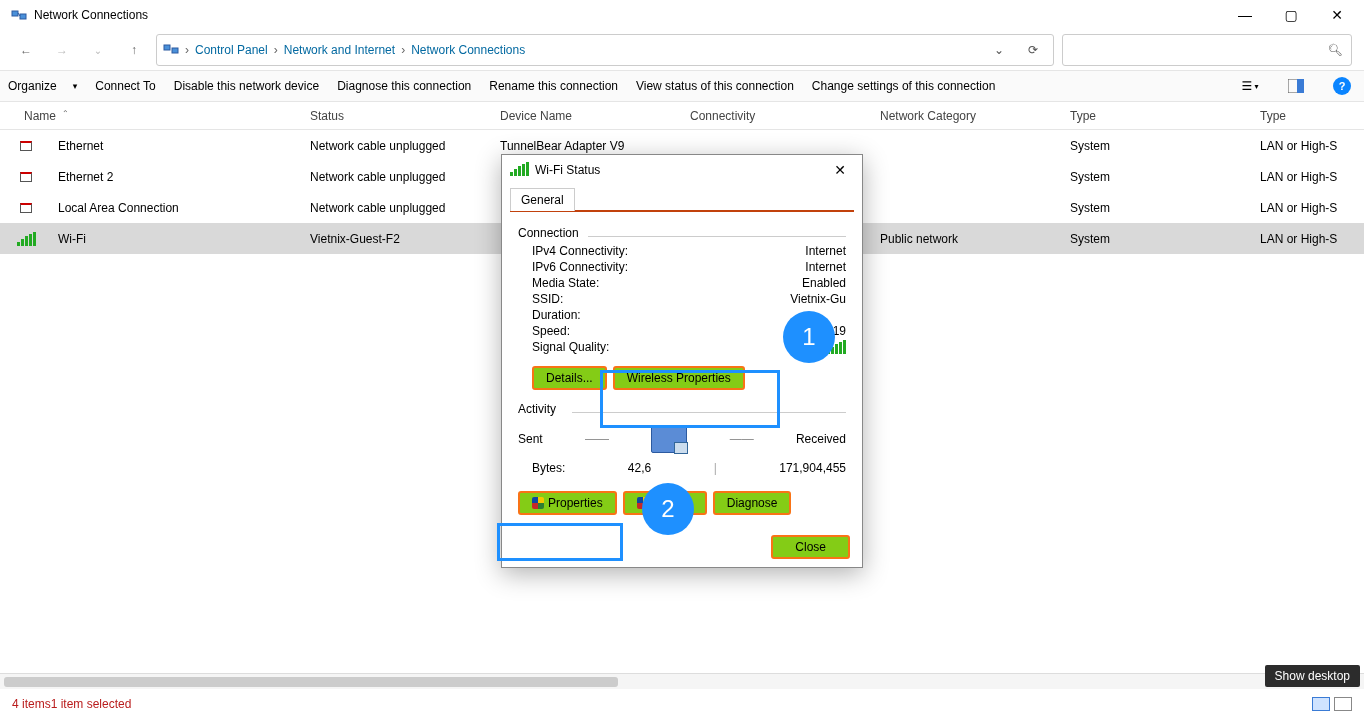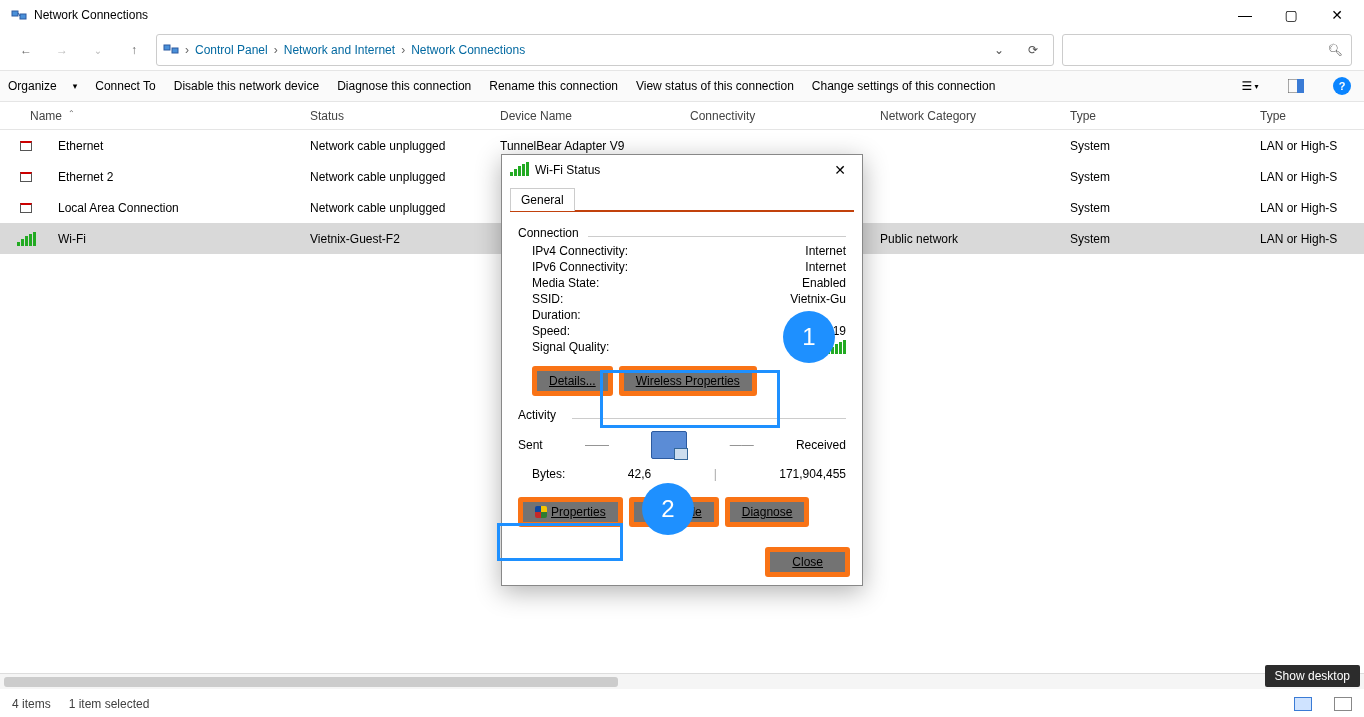--- a/index.html
+++ b/index.html
@@ -25,21 +25,21 @@
 
 
 .toolbar { height: 32px; border-top: 1px solid #e5e5e5; border-bottom: 1px solid #e5e5e5; background: #fafafa; display: flex; align-items: center; padding: 0 8px; gap: 18px; }
 .toolbar .titem { color: #000; display: flex; align-items: center; gap: 16px; }
 .toolbar .tspacer { flex: 1; }
 .toolbar .ticon { width: 28px; height: 28px; display: flex; align-items: center; justify-content: center; }
 .help-icon { width: 18px; height: 18px; border-radius: 50%; background: #0a84ff; color: #fff; display: flex; align-items: center; justify-content: center; font-size: 11px; font-weight: bold; }
 
 
 .cols { height: 28px; border-bottom: 1px solid #e5e5e5; display: flex; align-items: center; }
-.c-name { width: 310px; padding-left: 30px; display:flex; gap:6px;}
+.c-name { width: 310px; padding-left: 24px; display:flex; gap:6px;}
 .c-status { width: 190px; }
 .c-device { width: 190px; }
 .c-conn { width: 190px; }
 .c-cat { width: 190px; }
 .c-owner { width: 190px; }
 .c-type { flex: 1; }
 .cols div { color: #444; }
 .sort-caret { font-size:8px; color:#666;}
 
 
@@ -48,21 +48,21 @@
 .row.selected { background: #d9d9d9; }
 .row .c-name { display: flex; align-items: center; gap: 24px; padding-left: 18px; }
 .nic-icon { width: 16px; height: 16px; display:flex; align-items:center; justify-content:center; }
 .nic-icon .eth { width:12px; height:10px; border:1px solid #555; border-top:2px solid #c00; background:#fff; }
 
 
 .hscrollbar { position:absolute; bottom: 28px; left:0; right:0; height:16px; background:#f5f5f5; border-top:1px solid #ddd; display:flex; align-items:center; }
 .hscrollbar .thumb { height:10px; background:#ccc; border-radius:3px; margin-left:4px; }
 
 
-.statusbar { position:absolute; bottom:0; left:0; right:0; height:26px; display:flex; align-items:center; padding:0 12px; gap:18px; color:#404040; font-size:12px; }
+.statusbar { position:absolute; bottom:0; left:0; right:0; height:26px; display:flex; align-items:center; padding:0 12px; color:#b91c1c; font-size:12px; }
 .statusbar .sbspacer { flex:1; }
 .statusbar .sicon { width:18px; height:14px; border:1px solid #888; margin-left:4px;}
 .statusbar .sicon.active { background:#cfe3ff; border-color:#3a7bd5;}
 
 
 .show-desktop { position:absolute; right:4px; bottom:30px; background:#2c2c2c; color:#fff; padding:4px 10px; font-size:12px; border-radius:2px; }
 
 
 .dialog { position:absolute; left:501px; top:154px; width:362px; background:#fff; border:1px solid #888; box-shadow: 0 6px 24px rgba(0,0,0,0.3); }
 .dlg-title { height:30px; display:flex; align-items:center; padding:0 8px; }
@@ -71,21 +71,21 @@
 .dlg-title .dlg-close { width:28px; text-align:center; font-size:14px; }
 .tabs { display:flex; border-bottom:2px solid #c2410c; margin:2px 8px 0 8px; }
 .tab { padding:4px 10px; border:1px solid #ccc; border-bottom:none; background:#fff; position:relative; top:1px; font-size:12px; }
 .dlg-body { padding:8px 16px 12px 16px; font-size:12px; }
 .group-label { margin:6px 0 4px 0; color:#000; }
 .group-line { height:1px; background:#ccc; position:relative; top:-8px; margin-left:70px; margin-bottom:-2px;}
 .kv { display:flex; justify-content:space-between; padding:1px 0 1px 14px; }
 .kv .k { color:#000;text-align:right; }
 .kv .v { color:#000; }
 .btnrow { display:flex; gap:6px; margin-top:8px; padding-left:14px; }
-.btn { border:5px solid #f97316; background:#737373; padding:3px 12px; border-radius:3px; font-size:12px; display:flex; align-items:center; gap:4px;text-decoration:underline; }
+.btn { border:2px solid #f97316; background:#84cc16; padding:3px 12px; border-radius:3px; font-size:12px; display:flex; align-items:center; gap:4px; }
 .shield { width:12px; height:12px; background: conic-gradient(#f7c600 0 25%, #2e7d32 0 50%, #c62828 0 75%, #0d47a1 0); border-radius:2px;}
 .activity-row { display:flex; align-items:center; justify-content:space-between; gap:12px; margin:6px 0; }
 .comp-icon { width:36px; height:28px; background:#5b8cd6; border:1px solid #2c5aa0; border-radius:2px; position:relative;}
 .comp-icon::after { content:""; position:absolute; right:-2px; bottom:-2px; width:12px; height:10px; background:#cde; border:1px solid #369;}
 .byterow { display:flex; justify-content:space-between; padding:2px 0 2px 14px; }
 .byterow .mid { color:#aaa;}
 .dlg-footer { display:flex; justify-content:flex-end; padding:8px 12px; border-top:0px solid #ddd; }
 .sigbars { display:inline-flex; align-items:flex-end; gap:1px; height:14px;}
 .sigbars span { width:3px; background:#2a2;}
 .sigbars span:nth-child(1){height:4px;} .sigbars span:nth-child(2){height:7px;} .sigbars span:nth-child(3){height:10px;} .sigbars span:nth-child(4){height:12px;} .sigbars span:nth-child(5){height:14px;}

